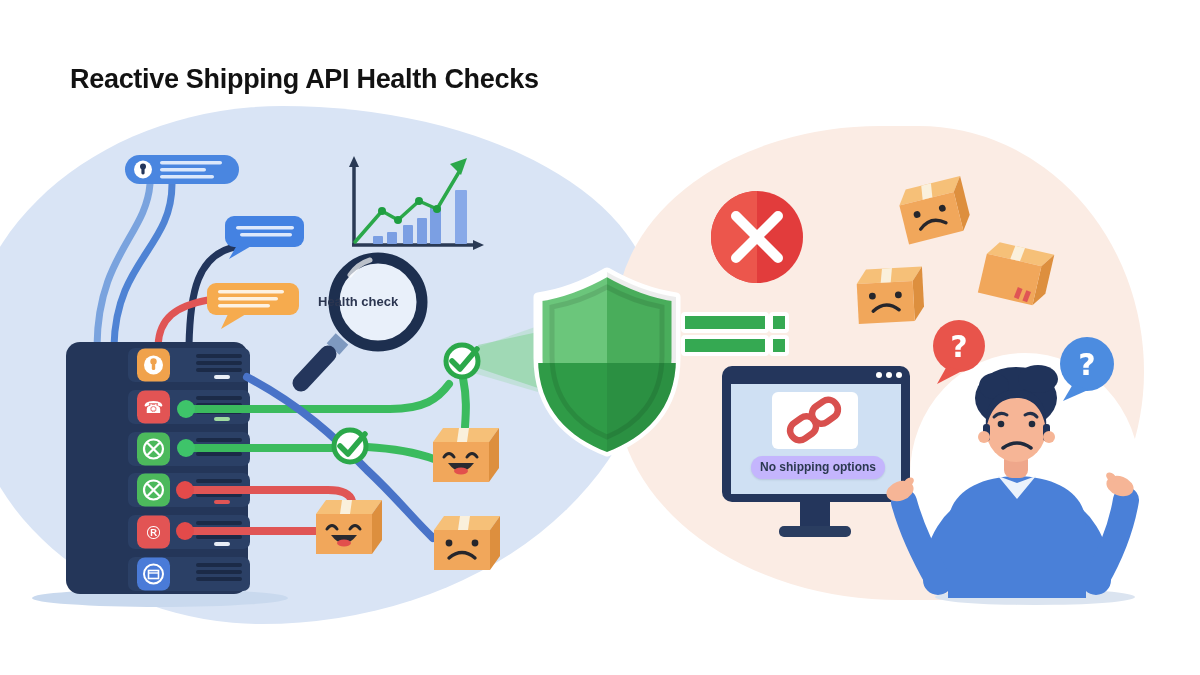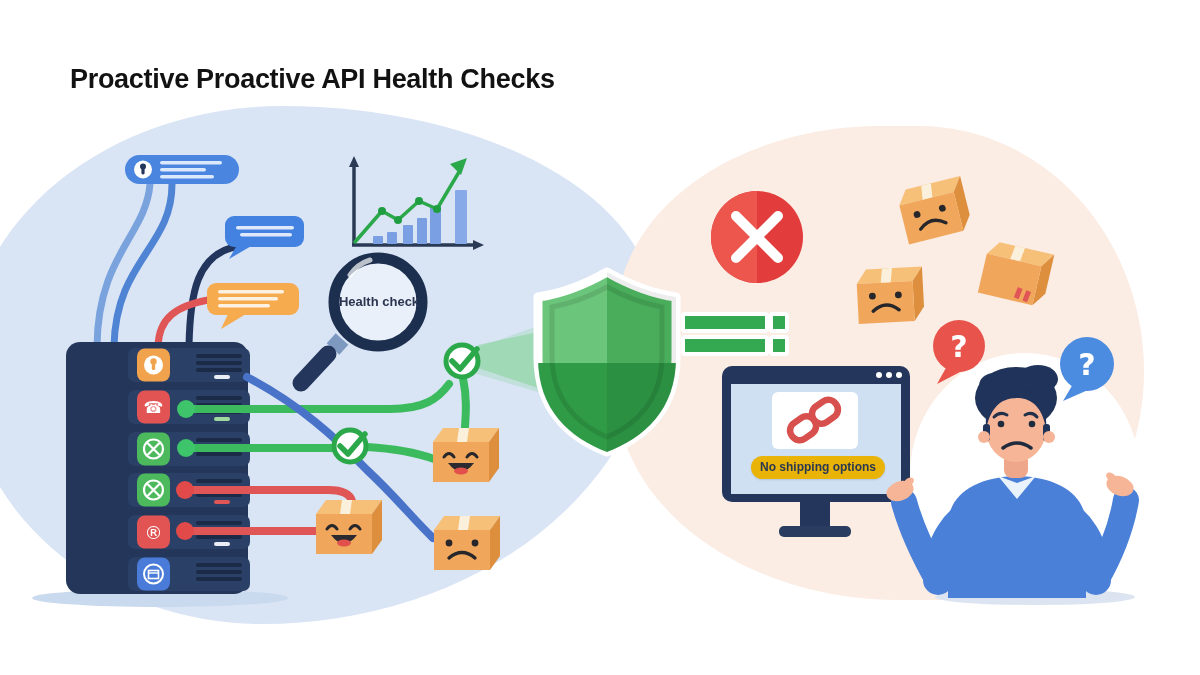--- a/index.html
+++ b/index.html
@@ -6,23 +6,23 @@
   #stage{position:relative;width:1200px;height:675px;overflow:hidden;background:#ffffff;
          font-family:"Liberation Sans", sans-serif;}
   .blob{position:absolute;}
   #blob-left{left:-35px;top:106px;width:690px;height:518px;background:#d9e4f5;
              border-radius:46% 54% 57% 43% / 50% 40% 60% 50%;}
   #blob-right{left:616px;top:126px;width:528px;height:474px;background:#fbece4;
               border-radius:54% 46% 42% 58% / 44% 56% 52% 48%;}
   .title{position:absolute;font-weight:700;color:#121212;font-size:27px;letter-spacing:-0.3px;white-space:nowrap;}
   #title-left{left:70px;top:64px;}
   #title-right{left:740px;top:64px;}
-  #magnifier-label{position:absolute;left:318px;top:294px;width:122px;text-align:center;
+  #magnifier-label{position:absolute;left:318px;top:294px;width:122px;
                    font-size:13px;font-weight:700;color:#2b3550;}
-  #monitor-pill{position:absolute;left:751px;top:456px;width:134px;height:23px;background:#eab308;
+  #monitor-pill{position:absolute;left:751px;top:456px;width:134px;height:23px;background:#c4b5fd;
                 border-radius:12px;font-size:12px;font-weight:600;color:#2b3950;text-align:center;
                 line-height:23px;box-shadow:0 1px 2px rgba(40,60,90,.15);}
   svg{position:absolute;left:0;top:0;}
   svg text{font-family:"DejaVu Sans","Liberation Sans",sans-serif;}
 </style>
 </head>
 <body>
 
 <div id="stage">
 
@@ -346,17 +346,17 @@
         <circle cx="1032" cy="424" r="3.3" fill="#1f2a3d"></circle>
         <path d="M1003,448 Q1017,438 1031,448" stroke="#1f2a3d" stroke-width="3.5" fill="none" stroke-linecap="round"></path>
       </g>
       <ellipse cx="900" cy="491" rx="14" ry="9.5" fill="#f6b596" transform="rotate(-20 900 491)"></ellipse>
       <ellipse cx="909" cy="482" rx="5.5" ry="3.8" fill="#f6b596" transform="rotate(-40 909 482)"></ellipse>
       <ellipse cx="1120" cy="486" rx="14" ry="9.5" fill="#f6b596" transform="rotate(20 1120 486)"></ellipse>
       <ellipse cx="1111" cy="477" rx="5.5" ry="3.8" fill="#f6b596" transform="rotate(40 1111 477)"></ellipse>
     </g>
   </svg>
 
-  <div id="title-left" class="title">Proactive Proactive API Health Checks</div>
+  <div id="title-left" class="title">Reactive Shipping API Health Checks</div>
   <div id="magnifier-label">Health check</div>
   <div id="monitor-pill">No shipping options</div>
 
 </div>
 
 </body></html>

